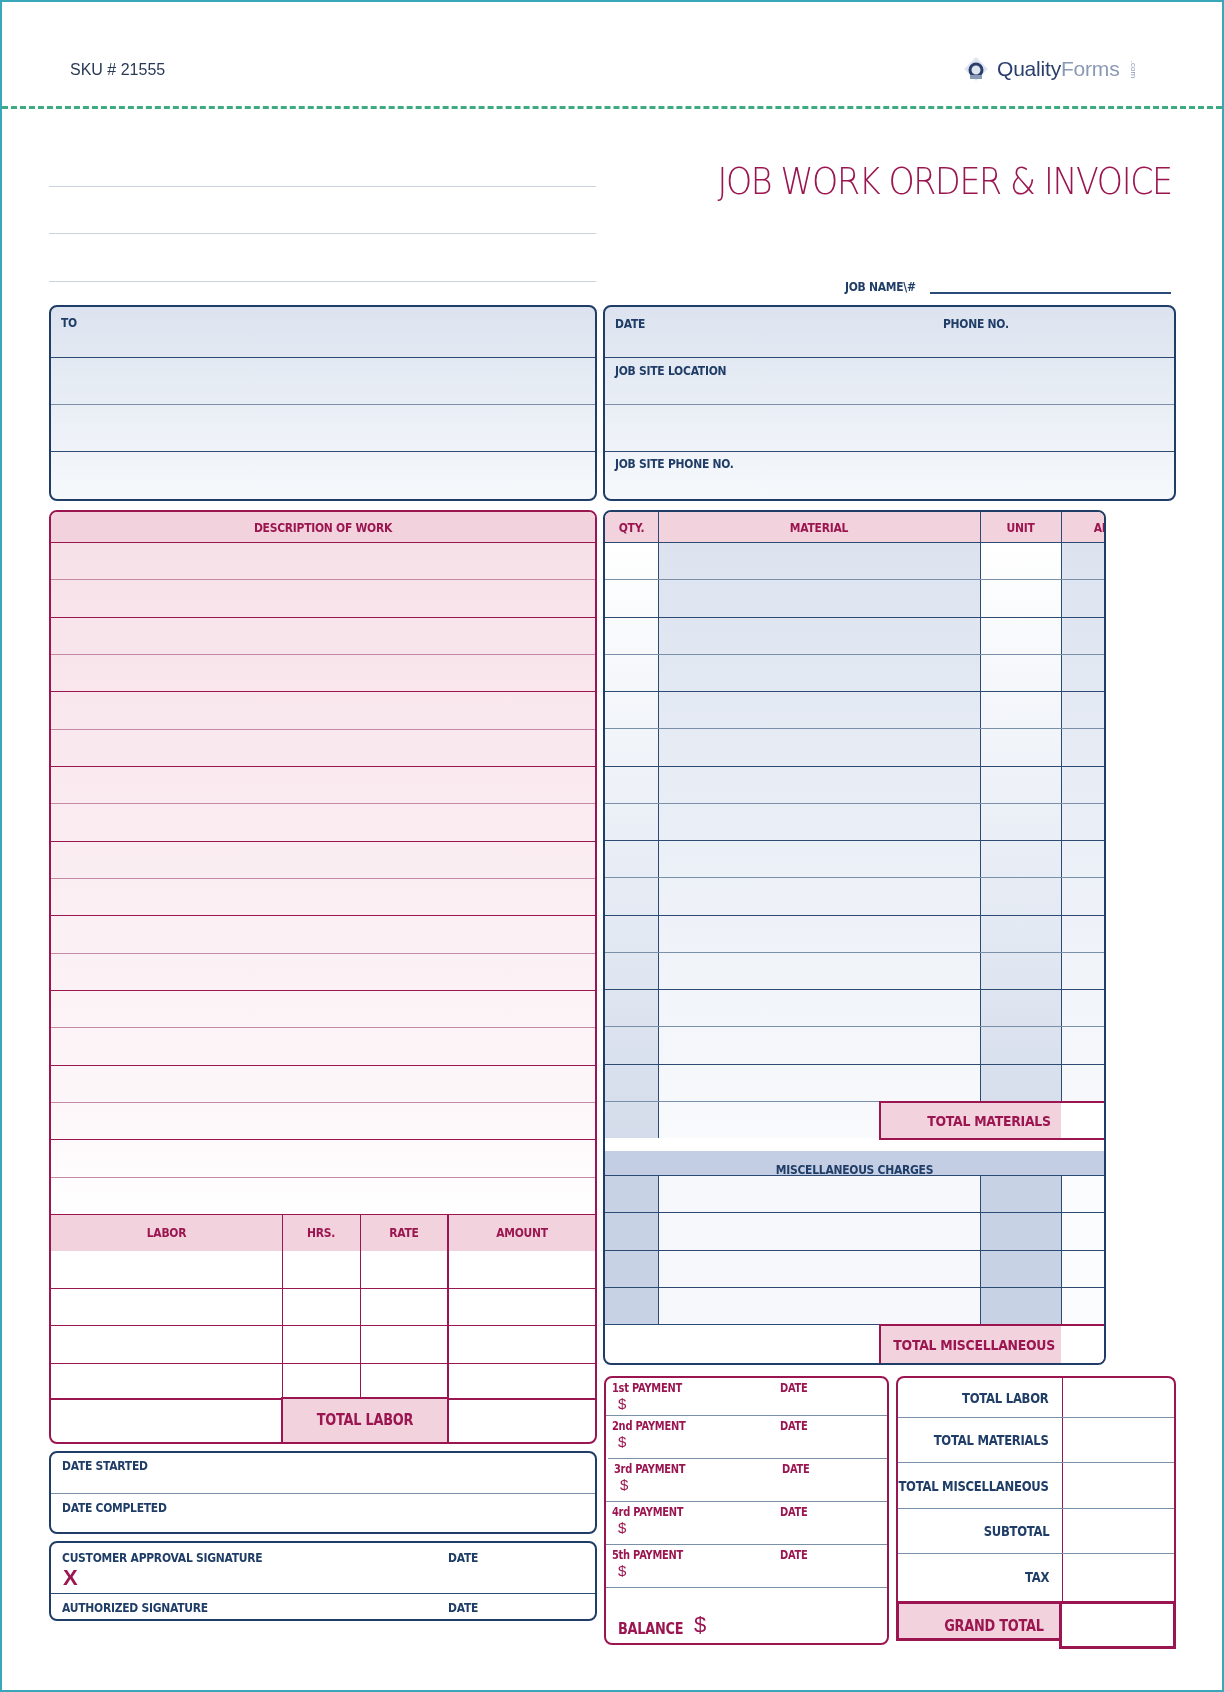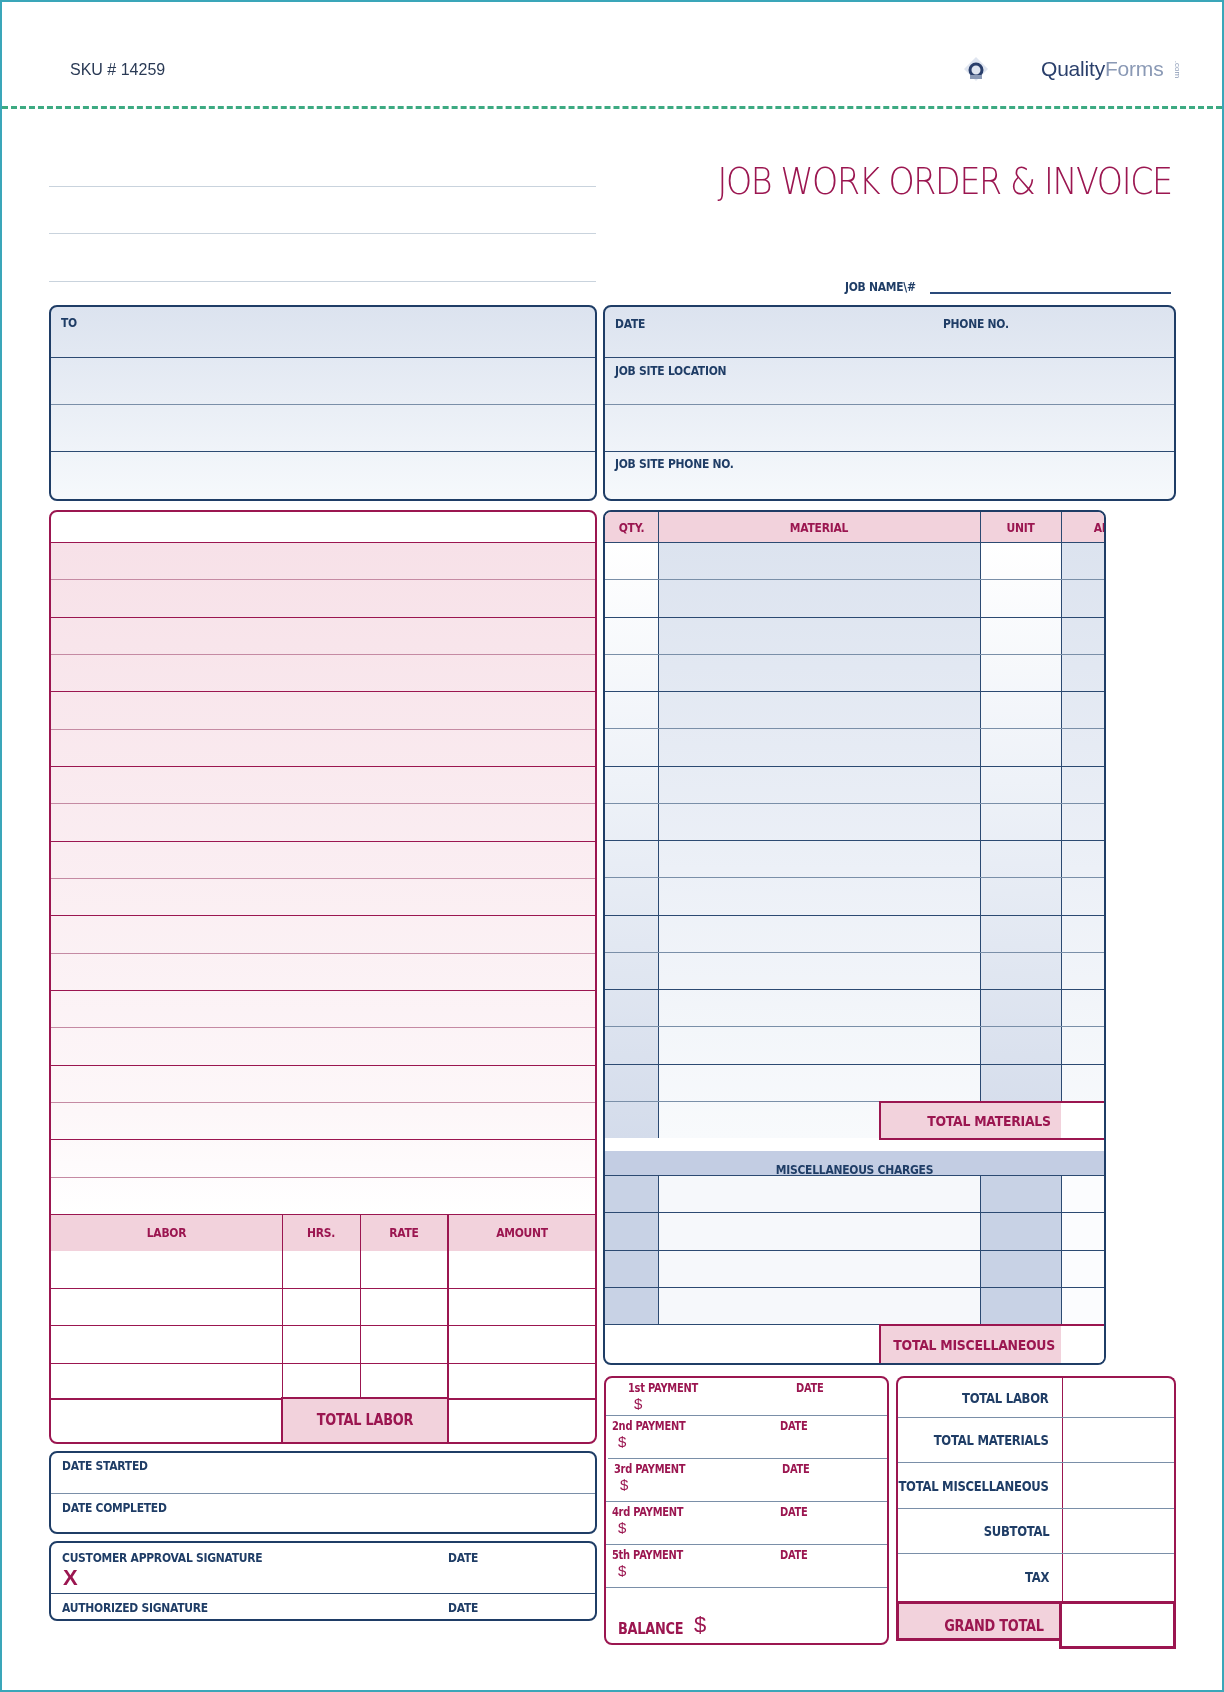--- a/index.html
+++ b/index.html
@@ -9,21 +9,21 @@
   .abs { position: absolute; }
   .navy { color: #1f3d66; }
   .maroon { color: #9b1650; }
   .lbl { font-family: "DejaVu Sans", sans-serif; font-weight: bold; font-size: 12.5px; letter-spacing: -0.3px; transform: scaleX(0.86); transform-origin: left center; white-space: nowrap; }
   .lbl-c { transform-origin: center center; }
   .lbl-r { transform-origin: right center; }
 
   
   .sku { left: 70px; top: 61px; font-size: 16px; color: #2a3a55; }
   .logo { left: 963px; top: 56px; display: flex; align-items: center; gap: 8px; }
-  .logo-text { font-size: 21px; color: #2a3f6b; letter-spacing: -0.2px; margin-left: 44px; }
+  .logo-text { font-size: 21px; color: #2a3f6b; letter-spacing: -0.2px; }
   .logo-text .forms { color: #8a99b5; }
   .logo-com { font-size: 8px; color: #8a99b5; transform: rotate(90deg); display: inline-block; margin-left: -2px; }
   .dashline { left: 2px; top: 106px; width: 1220px; height: 0; border-top: 3px dashed #3daa82; }
 
   .title { right: 52px; top: 160px; font-size: 37px; color: #9b1650; font-weight: normal; letter-spacing: -1.5px; transform: scaleX(0.9); transform-origin: right center; font-family: "DejaVu Sans", sans-serif; font-weight: 200; }
   .blankline { left: 49px; width: 547px; height: 0; border-top: 1.5px solid #c9d3dd; }
   .jobname { left: 845px; top: 279px; }
   .jobname-line { left: 930px; top: 292px; width: 241px; border-top: 2px solid #2a4a7a; }
 
   
@@ -42,21 +42,21 @@
   .bluehead { background: #c3cde3; }
   .totalcell { position: absolute; background: #f2d2dc; border: 2.5px solid #9b1650; }
   .whitecell { position: absolute; background: #ffffff; border: 2.5px solid #9b1650; }
   .col-shade { position: absolute; }
 </style>
 </head>
 <body>
 
 <div class="page-border"></div>
 
-<div class="abs sku">SKU  # 14259</div>
+<div class="abs sku">SKU  # 21555</div>
 <div class="abs logo">
   <svg width="26" height="26" viewBox="0 0 26 26">
     <polygon points="13,1 25,13 13,25 1,13" fill="#dfe5f0"></polygon>
     <circle cx="13" cy="14" r="6" fill="none" stroke="#2a3f6b" stroke-width="3"></circle>
     <rect x="7" y="19" width="12" height="4" fill="#8a99b5"></rect>
   </svg>
   <span class="logo-text"><span>Quality</span><span class="forms">Forms</span></span>
   <span class="logo-com">.com</span>
 </div>
 <div class="abs dashline"></div>
@@ -82,20 +82,23 @@
   <div class="abs lbl navy" style="left:338px; top:9px;">PHONE NO.</div>
   <div class="row" style="top:50px;"></div>
   <div class="abs lbl navy" style="left:10px; top:56px;">JOB SITE LOCATION</div>
   <div class="row soft" style="top:97px;"></div>
   <div class="row" style="top:144px;"></div>
   <div class="abs lbl navy" style="left:10px; top:149px;">JOB SITE PHONE NO.</div>
 </div>
 
 <div class="box pink" style="left:49px; top:510px; width:548px; height:934px;">
   <div class="abs pink-grad" style="left:0; top:30px; right:0; height:672px;"></div>
+  <div class="abs pinkhead" style="left:0; top:0; right:0; height:30px;">
+    <div class="abs lbl lbl-c maroon" style="left:0; right:0; top:8px; text-align:center;">DESCRIPTION OF WORK</div>
+  </div>
   <div id="desc-rows">
       <div class="row pink" style="top: 30px;"></div>
       <div class="row pink" style="top: 67.3333px; border-top-color: rgb(197, 138, 163);"></div>
       <div class="row pink" style="top: 104.667px;"></div>
       <div class="row pink" style="top: 142px; border-top-color: rgb(197, 138, 163);"></div>
       <div class="row pink" style="top: 179.333px;"></div>
       <div class="row pink" style="top: 216.667px; border-top-color: rgb(197, 138, 163);"></div>
       <div class="row pink" style="top: 254px;"></div>
       <div class="row pink" style="top: 291.333px; border-top-color: rgb(197, 138, 163);"></div>
       <div class="row pink" style="top: 328.667px;"></div>
@@ -206,21 +209,21 @@
   <div class="abs lbl navy" style="left:11px; top:7px;">CUSTOMER APPROVAL SIGNATURE</div>
   <div class="abs lbl navy" style="left:397px; top:7px;">DATE</div>
   <div class="abs maroon" style="left:12px; top:22px; font-size:22px; font-weight:bold;">X</div>
   <div class="row" style="top:50px;"></div>
   <div class="abs lbl navy" style="left:11px; top:57px;">AUTHORIZED SIGNATURE</div>
   <div class="abs lbl navy" style="left:397px; top:57px;">DATE</div>
 </div>
 
 <div class="box pink" style="left:604px; top:1376px; width:285px; height:269px; border-width:2px;">
   <div id="pay-rows">
-      <div class="abs" style="left: 16px; right: 0px; top: 0px; height: 37px;">
+      <div class="abs" style="left: 0px; right: 0px; top: 0px; height: 37px;">
         <div class="abs lbl maroon" style="left: 6px; top: 3px; font-size: 11.5px;">1st PAYMENT</div>
         <div class="abs lbl maroon" style="left: 174px; top: 3px; font-size: 11.5px;">DATE</div>
         <div class="abs maroon" style="left: 12px; top: 17px; font-size: 15px;">$</div>
       </div>
       <div class="abs" style="left: 0px; right: 0px; top: 37px; height: 43px; border-top: 1.5px solid rgb(122, 143, 168); text-decoration: underline;">
         <div class="abs lbl maroon" style="left: 6px; top: 3px; font-size: 11.5px;">2nd PAYMENT</div>
         <div class="abs lbl maroon" style="left: 174px; top: 3px; font-size: 11.5px;">DATE</div>
         <div class="abs maroon" style="left: 12px; top: 17px; font-size: 15px;">$</div>
       </div>
       <div class="abs" style="left: 2px; right: 0px; top: 80px; height: 43px; border-top: 1.5px solid rgb(122, 143, 168);">

